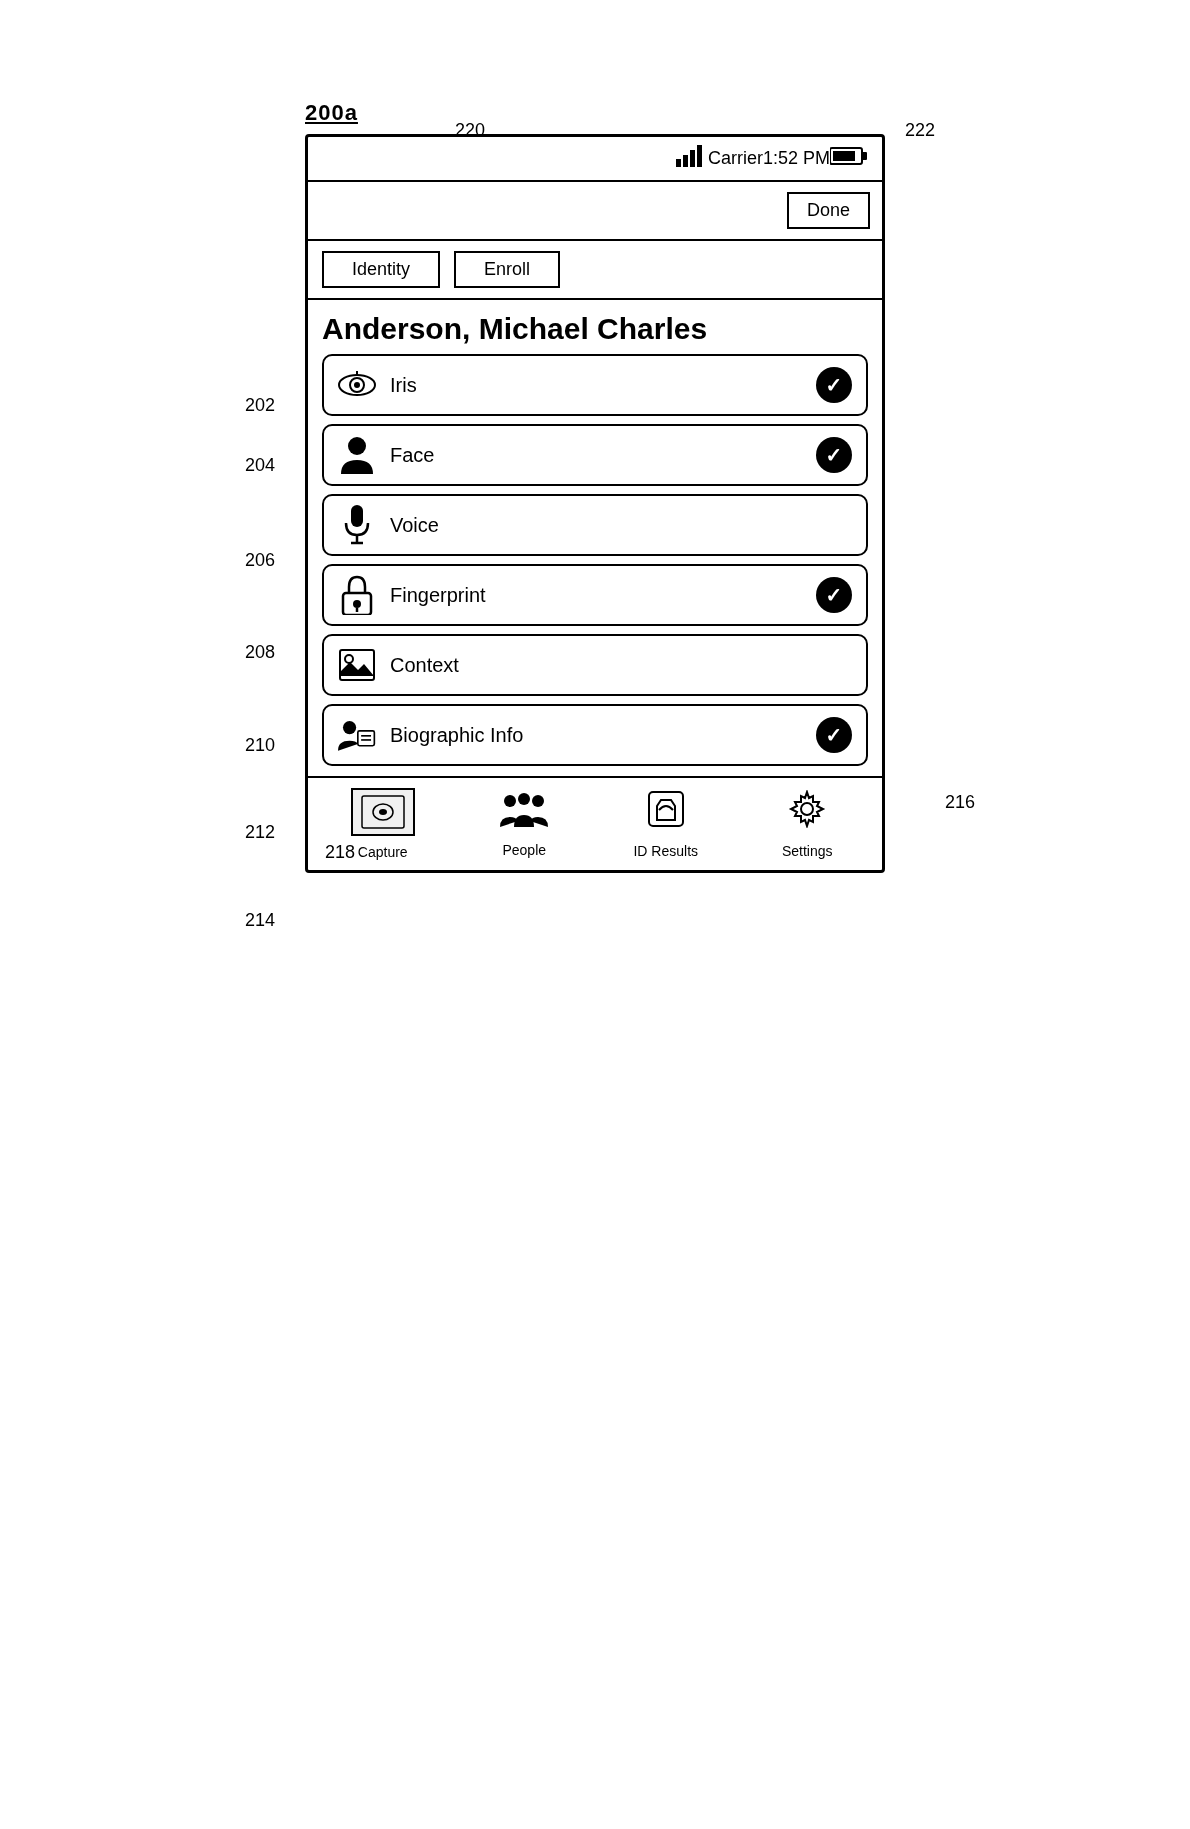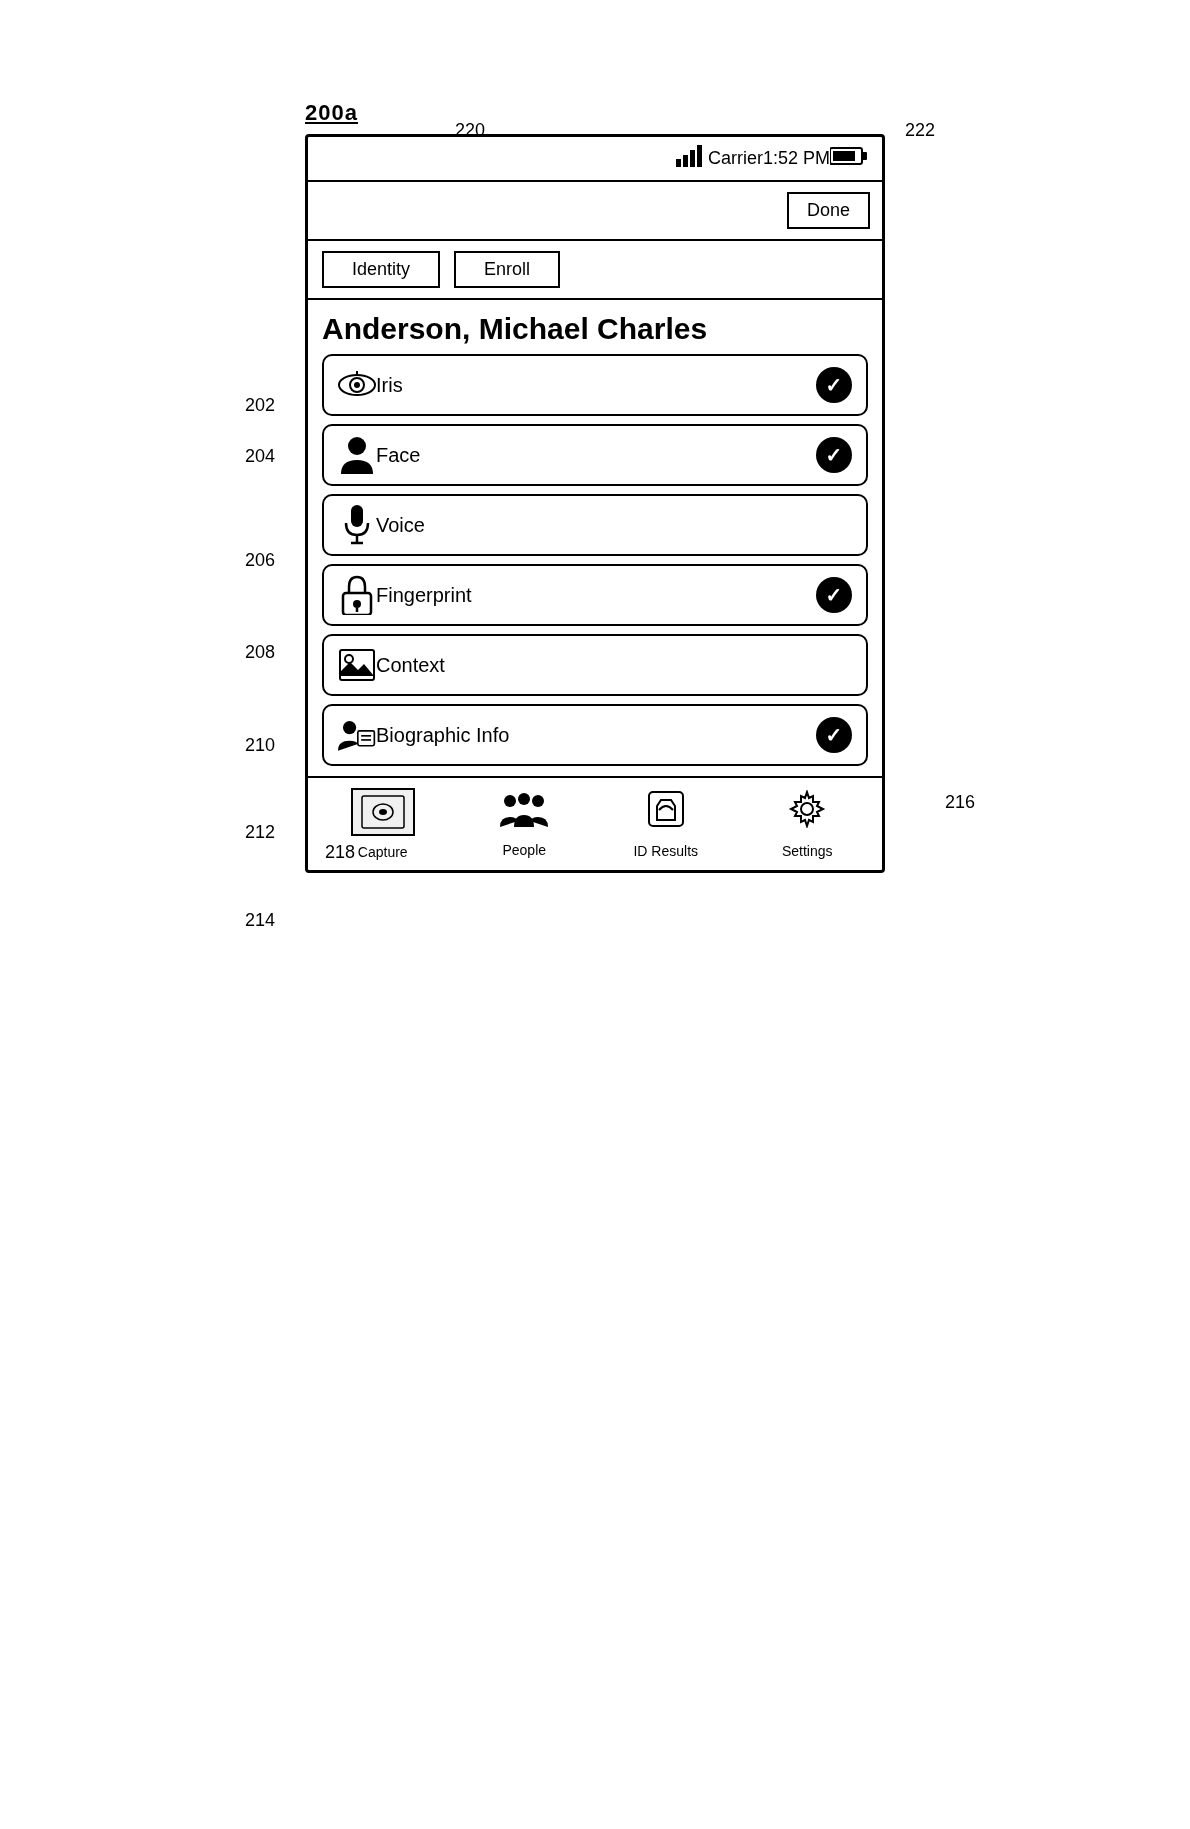--- a/index.html
+++ b/index.html
@@ -109,20 +109,21 @@
       justify-content: space-between;
       border: 2px solid #000;
       border-radius: 10px;
       padding: 10px 14px;
       cursor: pointer;
     }
 
     .biometric-item-left {
       display: flex;
       align-items: center;
+      gap: 14px;
     }
 
     .biometric-label {
       font-size: 20px;
     }
 
     
     .icon-wrap {
       width: 38px;
       height: 38px;
@@ -177,21 +178,21 @@
       align-items: center;
       justify-content: center;
       font-size: 22px;
       background: #f0f0f0;
     }
 
     
     .ann-220 { top: 20px; left: 210px; }
     .ann-222 { top: 20px; right: 10px; }
     .ann-202 { top: 295px; left: 0px; }
-    .ann-204 { top: 346px; left: 0px; }
+    .ann-204 { top: 355px; left: 0px; }
     .ann-206 { top: 450px; left: 0px; }
     .ann-208 { top: 542px; left: 0px; }
     .ann-210 { top: 635px; left: 0px; }
     .ann-212 { top: 722px; left: 0px; }
     .ann-214 { top: 810px; left: 0px; }
     .ann-216 { bottom: 60px; right: -30px; }
     .ann-218 { bottom: 10px; left: 80px; }
   </style>
 </head>
 <body>

